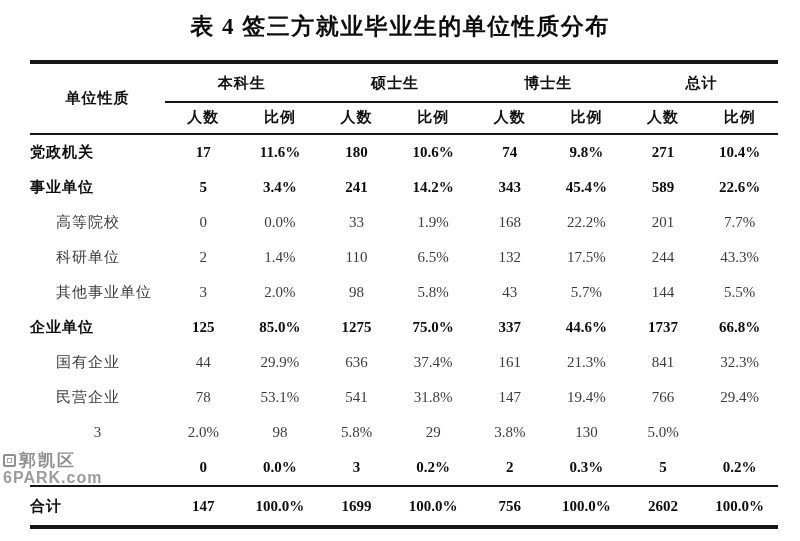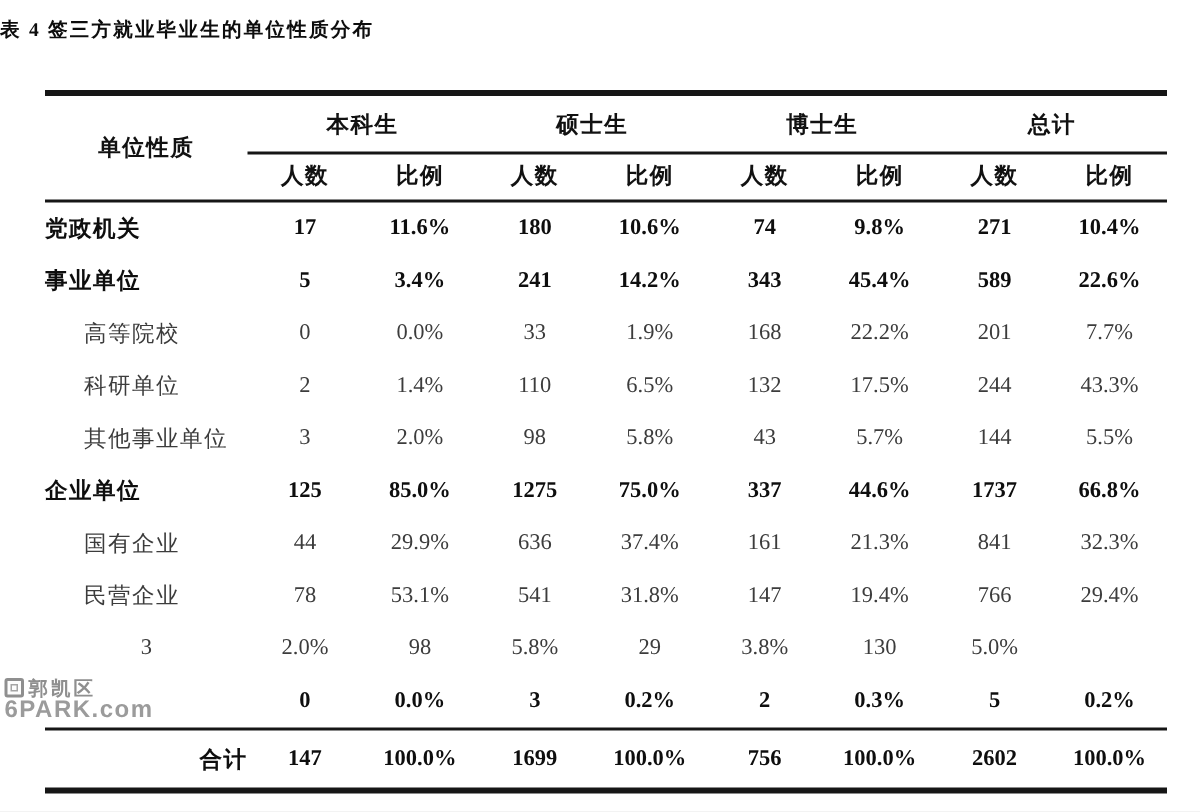--- a/index.html
+++ b/index.html
@@ -7,22 +7,22 @@
     position:relative;
     width:800px;height:541px;
     background:#ffffff;
     font-family:"Liberation Serif","DejaVu Serif",serif;
     color:#111;
     overflow:hidden;
     margin:0 auto;
   }
   .title{
     position:absolute;top:11px;left:0;width:100%;
-    text-align:left;
-    font-size:13px;font-weight:bold;
+    text-align:center;
+    font-size:23px;font-weight:bold;
     letter-spacing:1.5px;
     color:#0d0d0d;
   }
   .table{
     position:absolute;left:30px;top:60px;width:748px;
     border-bottom:4px solid #161616;
   }
   .thead{
     display:grid;
     grid-template-columns:135px repeat(8,1fr);
@@ -64,38 +64,38 @@
   .trow .cell{text-align:center;}
   .trow .label{text-align:left;letter-spacing:1px;}
   .trow.main{font-weight:bold;color:#0e0e0e;}
   .trow.sub{color:#3c3c3c;font-weight:normal;}
   .trow.sub .label{padding-left:26px;}
   .trow.total{
     font-weight:bold;color:#0e0e0e;
     height:38px;
     border-top:2px solid #161616;
   }
-  .trow.total .label{text-align:right;padding-left:0;}
+  .trow.total .label{text-align:left;padding-left:0;}
   
   .wm-left{
     position:absolute;left:3px;top:452px;z-index:5;
     color:#8f8f8f;line-height:1;
     font-family:"Liberation Sans","DejaVu Sans",sans-serif;
   }
   .wm-left .wm-row{display:flex;align-items:center;gap:3px;}
   .wm-badge{
     width:13px;height:13px;border:2px solid #8f8f8f;border-radius:2px;
     box-sizing:border-box;position:relative;background:#fdfdfd;
   }
   .wm-badge::after{
     content:"";position:absolute;left:2px;top:2px;right:2px;bottom:2px;
     border:1px solid #a5a5a5;
   }
   .wm-zh{
-    font-size:13px;font-weight:bold;letter-spacing:2px;
+    font-size:17px;font-weight:bold;letter-spacing:2px;
     text-shadow:0 0 1px #ffffff;
   }
   .wm-en{
     font-size:16px;font-weight:bold;letter-spacing:1px;margin-top:1px;
     color:#9b9b9b;
   }
   .wm-right{
     position:absolute;left:645px;top:485px;z-index:5;
     display:flex;align-items:center;gap:2px;
     color:#9a9a9a;

